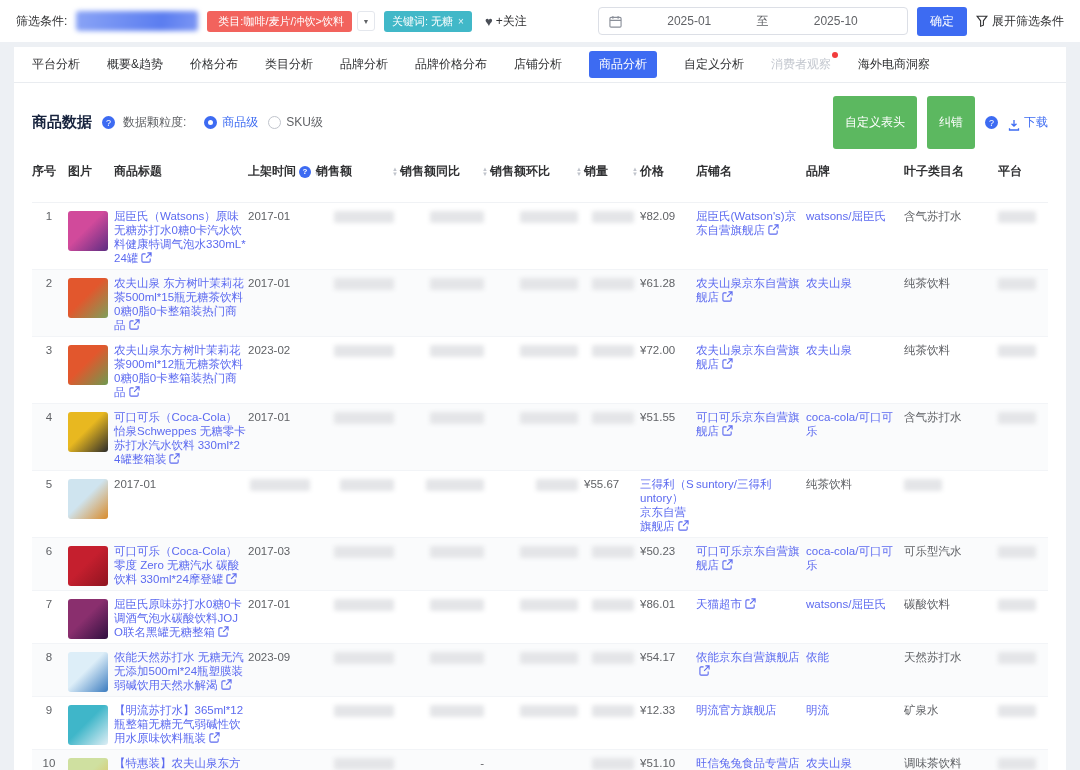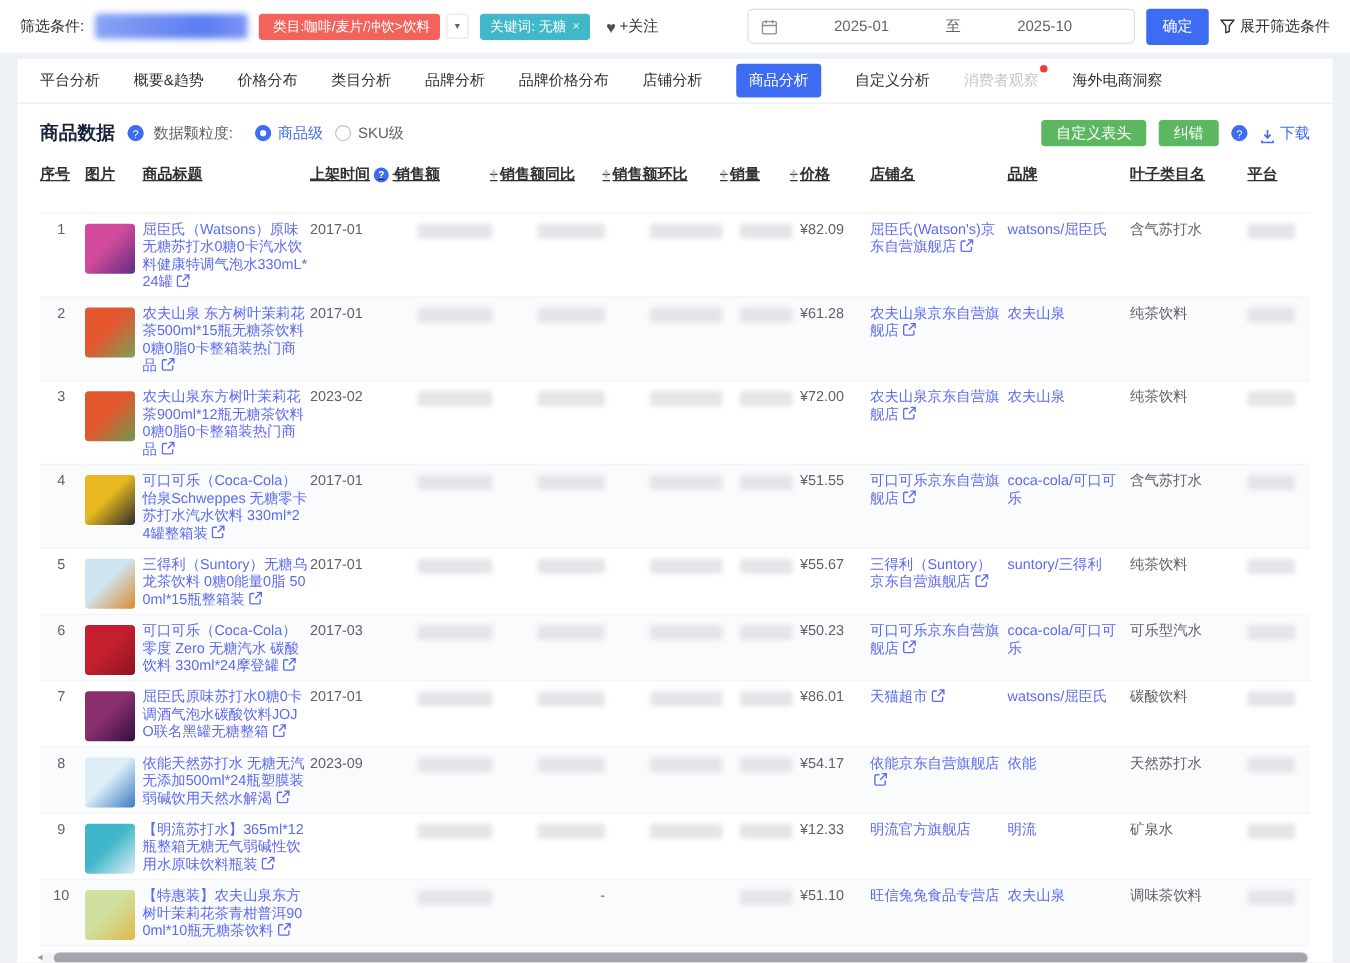--- a/index.html
+++ b/index.html
@@ -42,28 +42,28 @@
   .section-title { font-size:15px; font-weight:bold; color:#17233d; margin-right:2px; }
   .help-icon { width:13px; height:13px; border-radius:50%; background:#3d6bf2; color:#fff; font-size:9px;
     display:inline-flex; align-items:center; justify-content:center; flex:none; }
   .gran-label { color:#606266; }
   .radio-opt { display:flex; align-items:center; gap:5px; margin-left:10px; cursor:pointer; color:#606266; }
   .radio { width:13px; height:13px; border-radius:50%; border:1px solid #c0c4cc; background:#fff; flex:none; }
   .radio.on { border:4px solid #3d6bf2; }
   .radio-opt.sel { color:#3d6bf2; }
   .tb-right { margin-left:auto; display:flex; align-items:center; gap:10px; }
   .btn-green { background:#5cb860; color:#fff; border:none; border-radius:3px; font-size:12px;
-    padding:2px 12px; cursor:pointer; font-family:Liberation Mono, monospace; }
+    padding:18px 12px; cursor:pointer; font-family:Liberation Mono, monospace; }
   .download { display:flex; align-items:flex-end; gap:4px; color:#3d6bf2; cursor:pointer; }
 
   
   .table { padding:0 18px; flex:none; }
   .thead, .trow { display:grid; grid-template-columns:34px 44px 132px 66px 82px 88px 92px 54px 54px 108px 96px 92px 42px;
     column-gap:2px; }
-  .thead { padding:5px 0 22px; border-bottom:1px solid #f0f2f5;text-decoration:underline; }
+  .thead { padding:5px 0 22px; border-bottom:1px solid #f0f2f5; }
   .th { display:flex; align-items:center; gap:3px; font-weight:bold; font-size:12px; color:#303133; white-space:nowrap; }
   .th.r { justify-content:space-between; }
   .sort { display:inline-flex; flex-direction:column; line-height:4.5px; font-size:6px; color:#c0c4cc; cursor:pointer; }
   .trow { padding:3px 0; border-bottom:1px solid #f2f4f7; align-items:start; }
   .trow:nth-child(even) { background:#fafbfc; }
   .cell { font-size:11.5px; line-height:14px; color:#606266; padding-top:3px; word-break:break-all; }
   .cell.idx { text-align:center; }
   .cell.num { display:flex; justify-content:flex-end; padding-right:4px; }
   .link { color:#5c6af0; cursor:pointer; }
   .pimg { width:40px; height:40px; border-radius:3px; margin-top:2px; }
@@ -349,24 +349,20 @@
               </svg></span></div>
           <div class="cell link">coca-cola/可口可乐</div>
           <div class="cell">含气苏打水</div>
           <div class="cell"><span class="blob" style="width: 38px;"></span></div>
         </div>
         <div class="trow">
           <div class="cell idx">5</div>
           <div class="cell">
             <div class="pimg" style="background: linear-gradient(135deg, rgb(207, 228, 239) 0%, rgb(207, 228, 239) 45%, rgb(217, 139, 43) 100%);"></div>
           </div>
-          <div class="cell"><span class="link">三得利（Suntory）无糖乌龙茶饮料 0糖0能量0脂 500ml*15瓶整箱装</span><span class="linkicon"><svg width="11" height="11" viewBox="0 0 12 12">
-                <path d="M5 2H2.2A1.2 1.2 0 0 0 1 3.2v6.6A1.2 1.2 0 0 0 2.2 11h6.6A1.2 1.2 0 0 0 10 9.8V7" fill="none" stroke="#5c6af0" stroke-width="1.2"></path>
-                <path d="M7 1h4v4M10.7 1.3L5.6 6.4" fill="none" stroke="#5c6af0" stroke-width="1.2"></path>
-              </svg></span></div>
           <div class="cell">2017-01</div>
           <div class="cell num">
             <span class="blob" style="width: 60px;"></span>
           </div>
           <div class="cell num">
             <span class="blob" style="width: 54px;"></span>
           </div>
           <div class="cell num">
             <span class="blob" style="width: 58px;"></span>
           </div>

